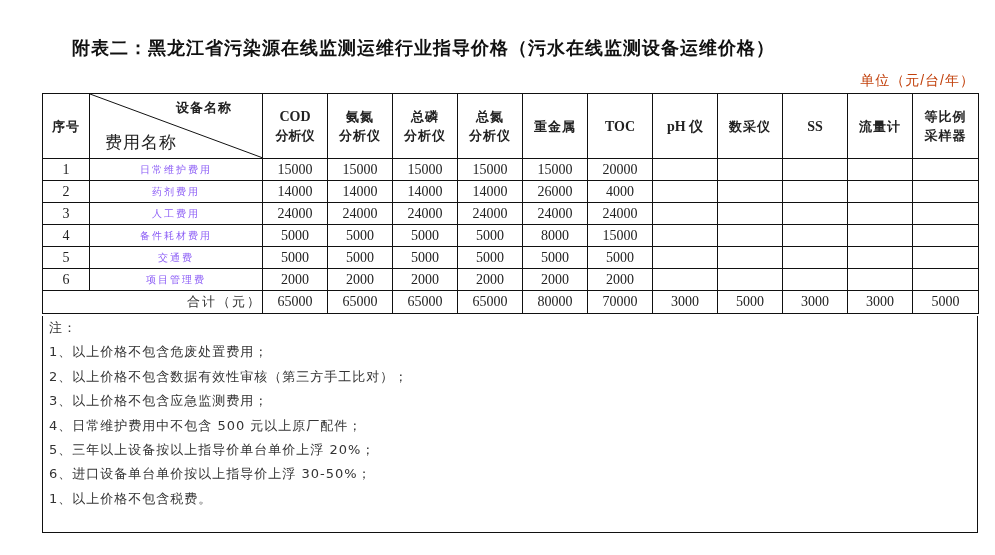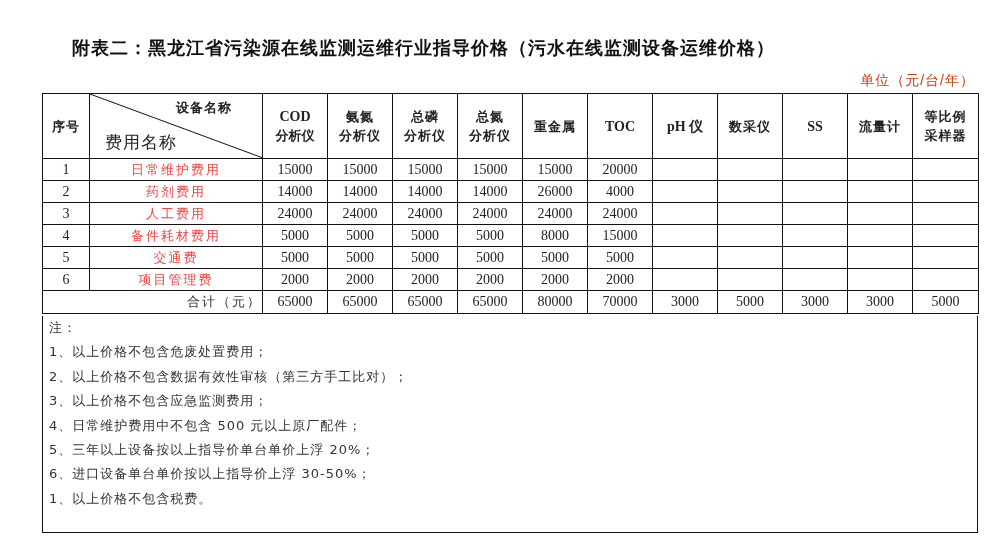--- a/index.html
+++ b/index.html
@@ -21,21 +21,21 @@
     border-collapse: collapse; table-layout: fixed; width: 936px;
   }
   table.price td, table.price th {
     border: 1px solid #111; padding: 0; text-align: center; vertical-align: middle;
     font-size: 14px; font-family: "Liberation Serif", serif; font-weight: normal;
     color: #222;
   }
   table.price th { font-weight: bold; font-size: 14px; line-height: 19px; height: 64px; }
   table.price th.cn { font-family: "DejaVu Sans", sans-serif; font-size: 13px; font-weight: bold; letter-spacing: 1px; }
   table.price td { height: 21px; }
-  table.price td.cname { font-family: "DejaVu Sans", sans-serif; font-size: 13px; color: #ef4444; letter-spacing: 2px; }
+  table.price td.cname { font-family: "DejaVu Sans", sans-serif; font-size: 10px; color: #8b5cf6; letter-spacing: 2px; }
   table.price td.total-label { font-family: "DejaVu Sans", sans-serif; font-size: 13px; color: #333; letter-spacing: 2px; text-align: right; }
   table.price tr.total td { height: 22px; }
   .diag {
     position: relative; height: 64px; overflow: hidden;
   }
   .diag svg { position: absolute; left: 0; top: 0; }
   .diag .top { position: absolute; right: 30px; top: 4px; font-family: "DejaVu Sans", sans-serif; font-size: 13px; font-weight: bold; letter-spacing: 1px; text-align: right; }
   .diag .bot { position: absolute; left: 6px; bottom: 6px; font-family: "DejaVu Sans", sans-serif; font-size: 17px; font-weight: normal; letter-spacing: 1px; margin-left: 9px; }
   .notes {
     position: absolute; left: 42px; top: 316px; width: 934px; height: 216px;

